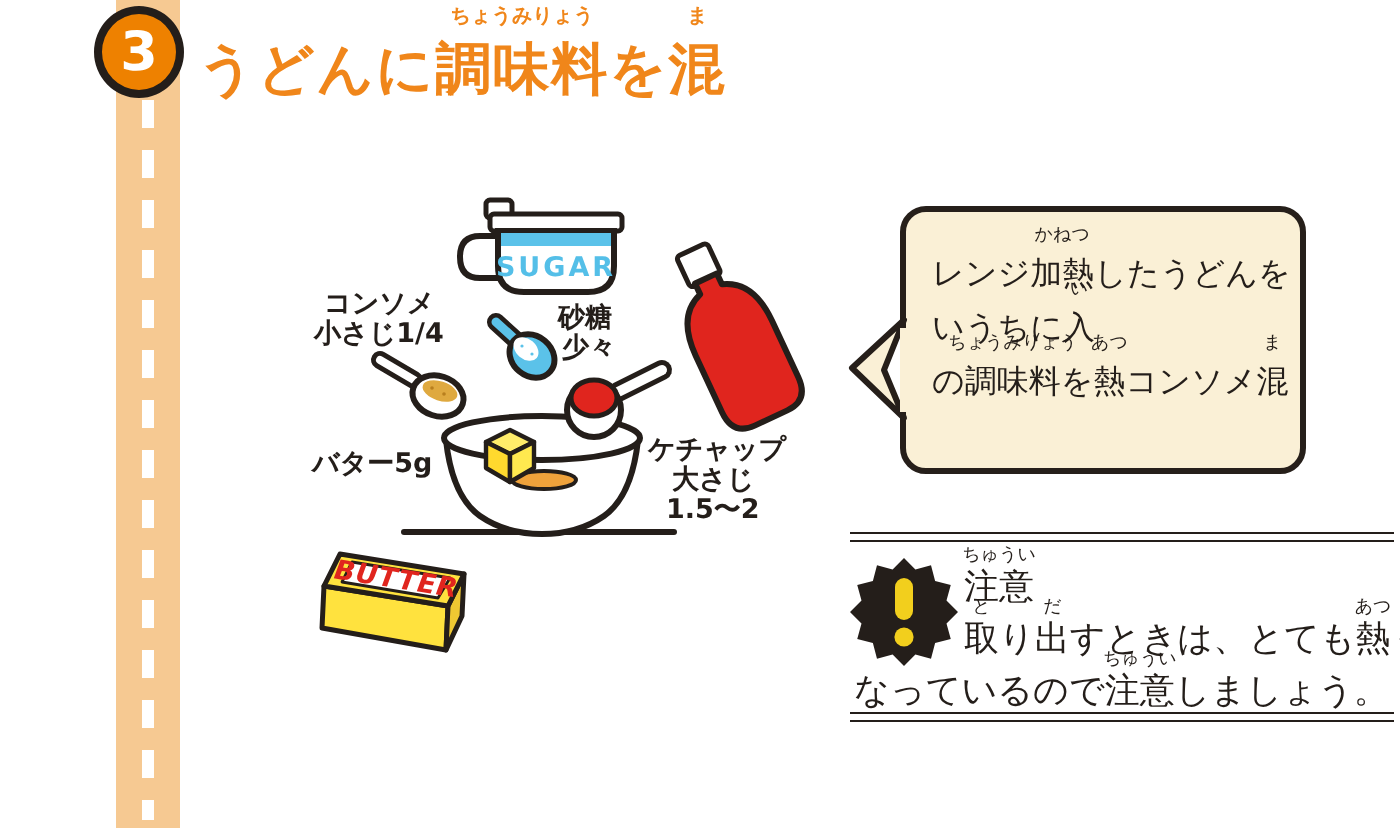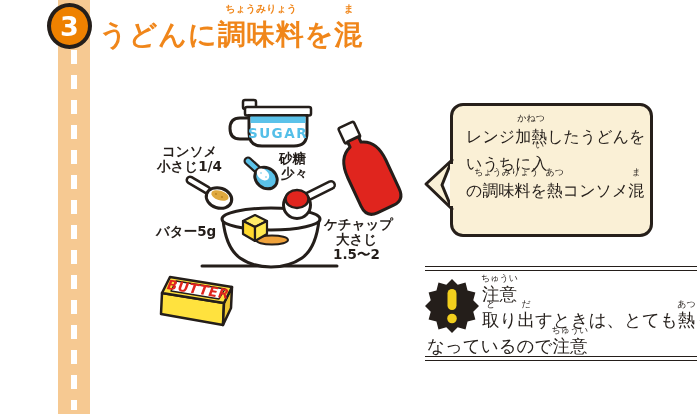--- a/index.html
+++ b/index.html
@@ -146,17 +146,17 @@
 
   <div class="warning">
     <div class="dline dl-top"></div>
     <svg class="burst" viewBox="-28 -28 56 56" xmlns="http://www.w3.org/2000/svg">
       <polygon fill="#241E1A" points="27,0 21.25,5.69 23.38,13.5 15.56,15.56 13.5,23.38 5.69,21.25 0,27 -5.69,21.25 -13.5,23.38 -15.56,15.56 -23.38,13.5 -21.25,5.69 -27,0 -21.25,-5.69 -23.38,-13.5 -15.56,-15.56 -13.5,-23.38 -5.69,-21.25 0,-27 5.69,-21.25 13.5,-23.38 15.56,-15.56 23.38,-13.5 21.25,-5.69"></polygon>
       <rect x="-4.5" y="-17" width="9" height="21" rx="4.5" fill="#F2CF1D"></rect>
       <circle cx="0" cy="12.5" r="4.8" fill="#F2CF1D"></circle>
     </svg>
     <div class="wline wl1"><span class="rb">注意<span class="rt">ちゅうい</span></span></div>
     <div class="wline wl2"><span class="rb">取<span class="rt">と</span></span><span class="rb">り</span><span class="rb">出<span class="rt">だ</span></span><span class="rb">すときは、とても</span><span class="rb">熱<span class="rt">あつ</span></span><span class="rb">く</span></div>
-    <div class="wline wl3"><span class="rb">なっているので</span><span class="rb">注意<span class="rt">ちゅうい</span></span></div>
+    <div class="wline wl3"><span class="rb">なっているので</span><span class="rb">注意<span class="rt">ちゅうい</span></span><span class="rb">しましょう。</span></div>
     <div class="dline dl-bottom"></div>
   </div>
 
 </div>
 
 </body></html>

